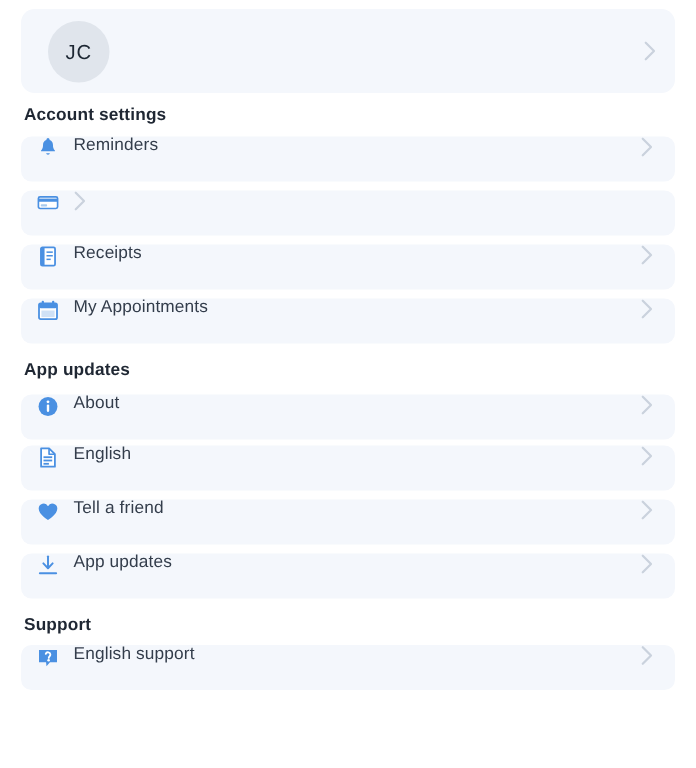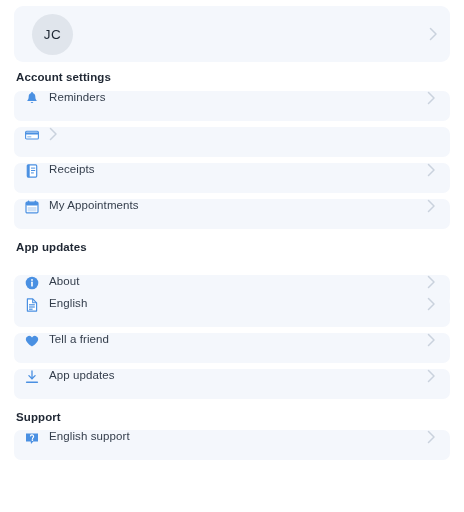--- a/index.html
+++ b/index.html
@@ -196,21 +196,21 @@
             <rect x="10.7" y="1.5" width="1.5" height="3" rx="0.7" fill="#4a90e2"></rect>
             <rect x="3.6" y="8" width="8.8" height="4.4" fill="#cfe1f6"></rect>
           </svg>
         </span>
         <span class="row-label">My Appointments</span>
         <svg class="chevron" viewBox="0 0 9 14">
           <path d="M1.5 1.5 L7 7 L1.5 12.5" fill="none" stroke="#c3ccd8" stroke-width="1.5" stroke-linecap="round" stroke-linejoin="round"></path>
         </svg>
       </div>
       <div class="section-title" style="top:241px">App updates</div>
-      <div class="row" style="top:275px">
+      <div class="row" style="top:263px">
         <span class="row-icon">
           <svg viewBox="0 0 16 16" width="16" height="16">
             <circle cx="8" cy="8" r="6.3" fill="#4a90e2"></circle>
             <circle cx="8" cy="4.9" r="0.95" fill="#ffffff"></circle>
             <rect x="7.2" y="6.6" width="1.6" height="5" rx="0.7" fill="#ffffff"></rect>
           </svg>
         </span>
         <span class="row-label">About</span>
         <svg class="chevron" viewBox="0 0 9 14">
           <path d="M1.5 1.5 L7 7 L1.5 12.5" fill="none" stroke="#c3ccd8" stroke-width="1.5" stroke-linecap="round" stroke-linejoin="round"></path>

